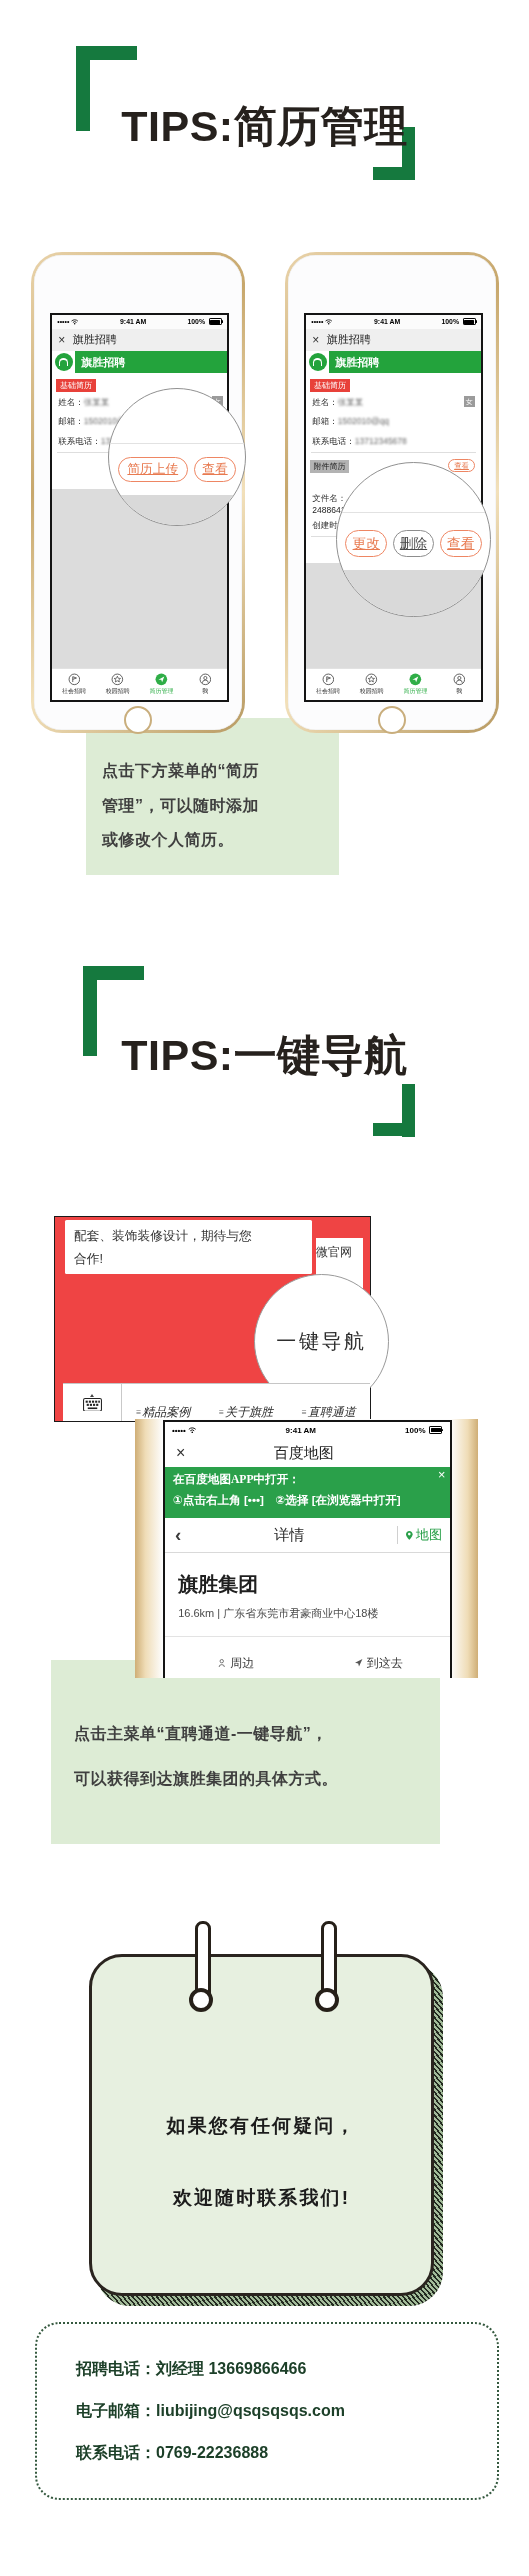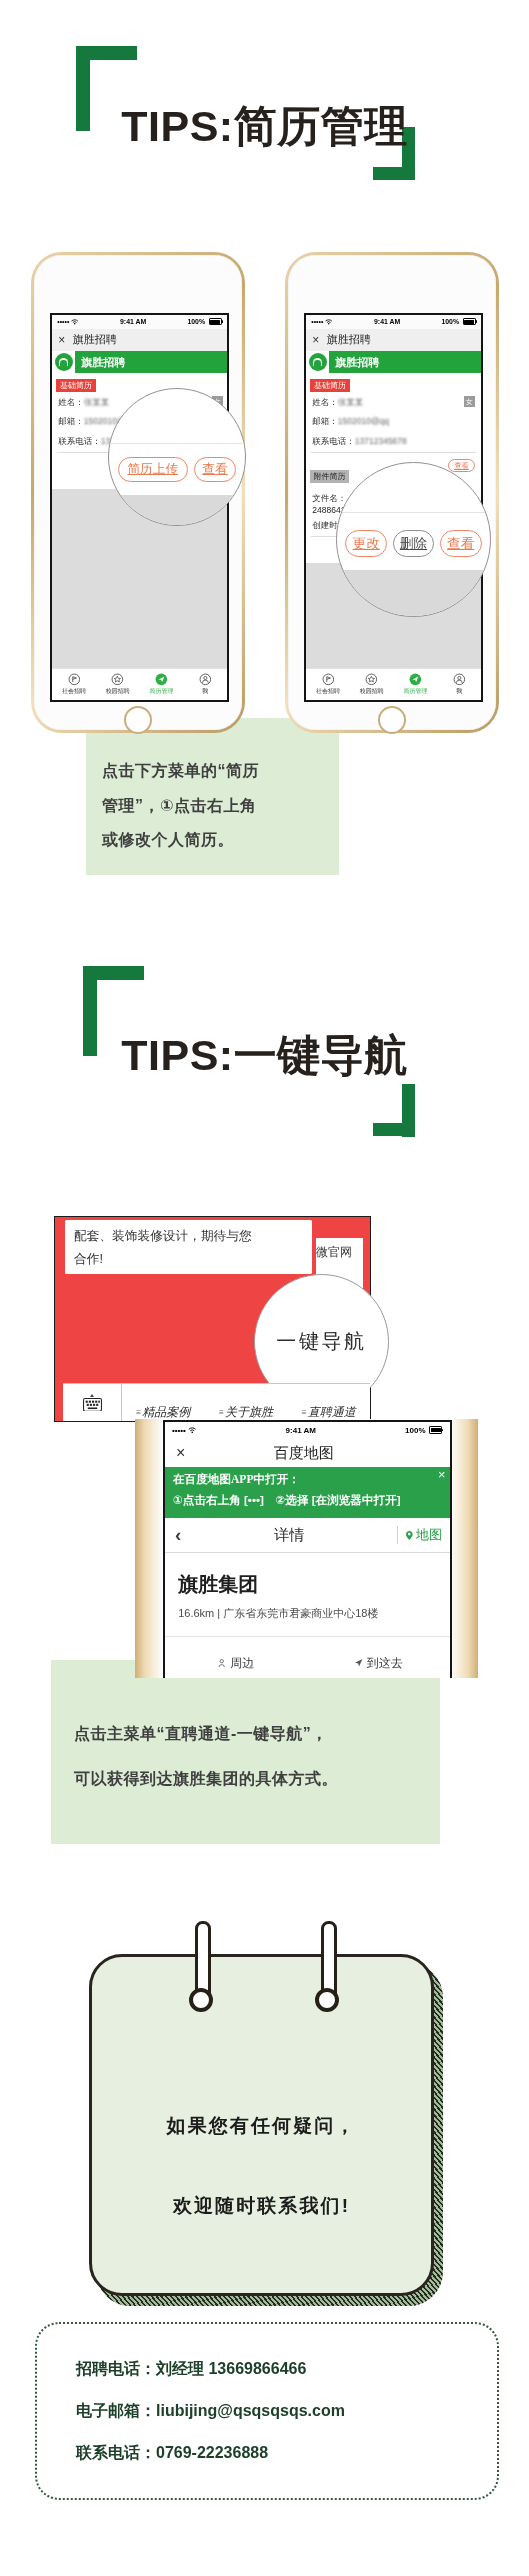--- a/index.html
+++ b/index.html
@@ -109,21 +109,21 @@
 <div id="canvas">
 
   <div class="bracket" style="left:76px;top:46px;width:61px;height:13.7px;"></div>
   <div class="bracket" style="left:76px;top:46px;width:13.7px;height:85px;"></div>
   <div class="big-title" style="top:98px;">TIPS:简历管理</div>
   <div class="bracket" style="left:373px;top:167px;width:42px;height:13.2px;"></div>
   <div class="bracket" style="left:402px;top:127px;width:13.2px;height:53px;"></div>
 
   <div class="notebox" style="left:86px;top:718px;width:253px;height:157px;">
     <div class="ln" style="left:16px;top:43px;">点击下方菜单的“简历</div>
-    <div class="ln" style="left:16px;top:78px;">管理”，①点击右上角</div>
+    <div class="ln" style="left:16px;top:78px;">管理”，可以随时添加</div>
     <div class="ln" style="left:16px;top:112px;">或修改个人简历。</div>
   </div>
 
   <div class="phone" style="left:31px;top:252px;width:214px;height:481px;">
     <div class="face"></div>
     <div class="cam" style="left:103px;top:270px;"></div>
     <div class="littledot" style="left:74px;top:288px;"></div>
     <div class="spk" style="left:90px;top:287px;"></div>
     <div class="home" style="left:93px;top:454px;"></div>
     <div class="screen" style="left:19px;top:61px;width:175px;height:385px;">
@@ -229,21 +229,21 @@
             </div>
           <span class="gt">旗胜招聘</span>
         </div>
         <div class="redtag" style="top:64px;">基础简历</div>
         <div class="frow" style="top:82px;"><span>姓名：</span><span class="blurv">张某某</span></div>
         <div class="gender" style="right:6.3px;top:81px;">女</div>
         <div class="frow" style="top:101px;"><span>邮箱：</span><span class="blurv">1502010@qq</span></div>
         <div class="frow" style="top:121px;"><span>联系电话：</span><span class="blurv">13712345678</span></div>
         <div class="hline" style="top:137px;"></div>
         <span class="pill viewpill" style="right:6.3px;top:144px;">查看</span>
-        <div class="graytag" style="top:155px;">附件简历</div>
+        <div class="graytag" style="top:145px;">附件简历</div>
         <div class="frow" style="top:178px;"><span>文件名：</span><span class="blurv">...p-</span></div>
         <div class="frow" style="top:190px;color:#222;">2488641.htm</div>
         <div class="frow" style="top:205px;"><span>创建时间：</span><span class="blurv">2019-05-20</span></div>
         <div class="hline" style="top:221px;"></div>
         <div class="grayband" style="top:248px;height:106px;"></div>
         <div class="tabbar">
           <div class="tab">
             <svg width="12.7" height="12.7" viewBox="0 0 24 24">
                 <circle cx="12" cy="12" r="10" fill="none" stroke="#3a3a3a" stroke-width="1.5"></circle>
                 <path d="M9 17 L9 7 L16 9.5 L9 12" fill="none" stroke="#3a3a3a" stroke-width="1.5"></path>
@@ -386,21 +386,21 @@
             </svg>
           <span>到这去</span>
         </div>
       </div>
     </div>
   </div>
 
   <div class="pad-shadow"></div>
   <div class="notepad">
     <div class="ln" style="top:156px;">如果您有任何疑问，</div>
-    <div class="ln" style="top:236px;">欢迎随时联系我们!</div>
+    <div class="ln" style="top:228px;">欢迎随时联系我们!</div>
   </div>
   <div class="ringstem" style="left:195px;top:1921px;"></div>
   <div class="ringdonut" style="left:189px;top:1988px;"></div>
   <div class="ringstem" style="left:321px;top:1921px;"></div>
   <div class="ringdonut" style="left:315px;top:1988px;"></div>
 
   <div class="contact-frame"></div>
   <div class="contact-line" style="top:2359px;">
     <span>招聘电话：</span><span>刘经理 13669866466</span>
   </div>

